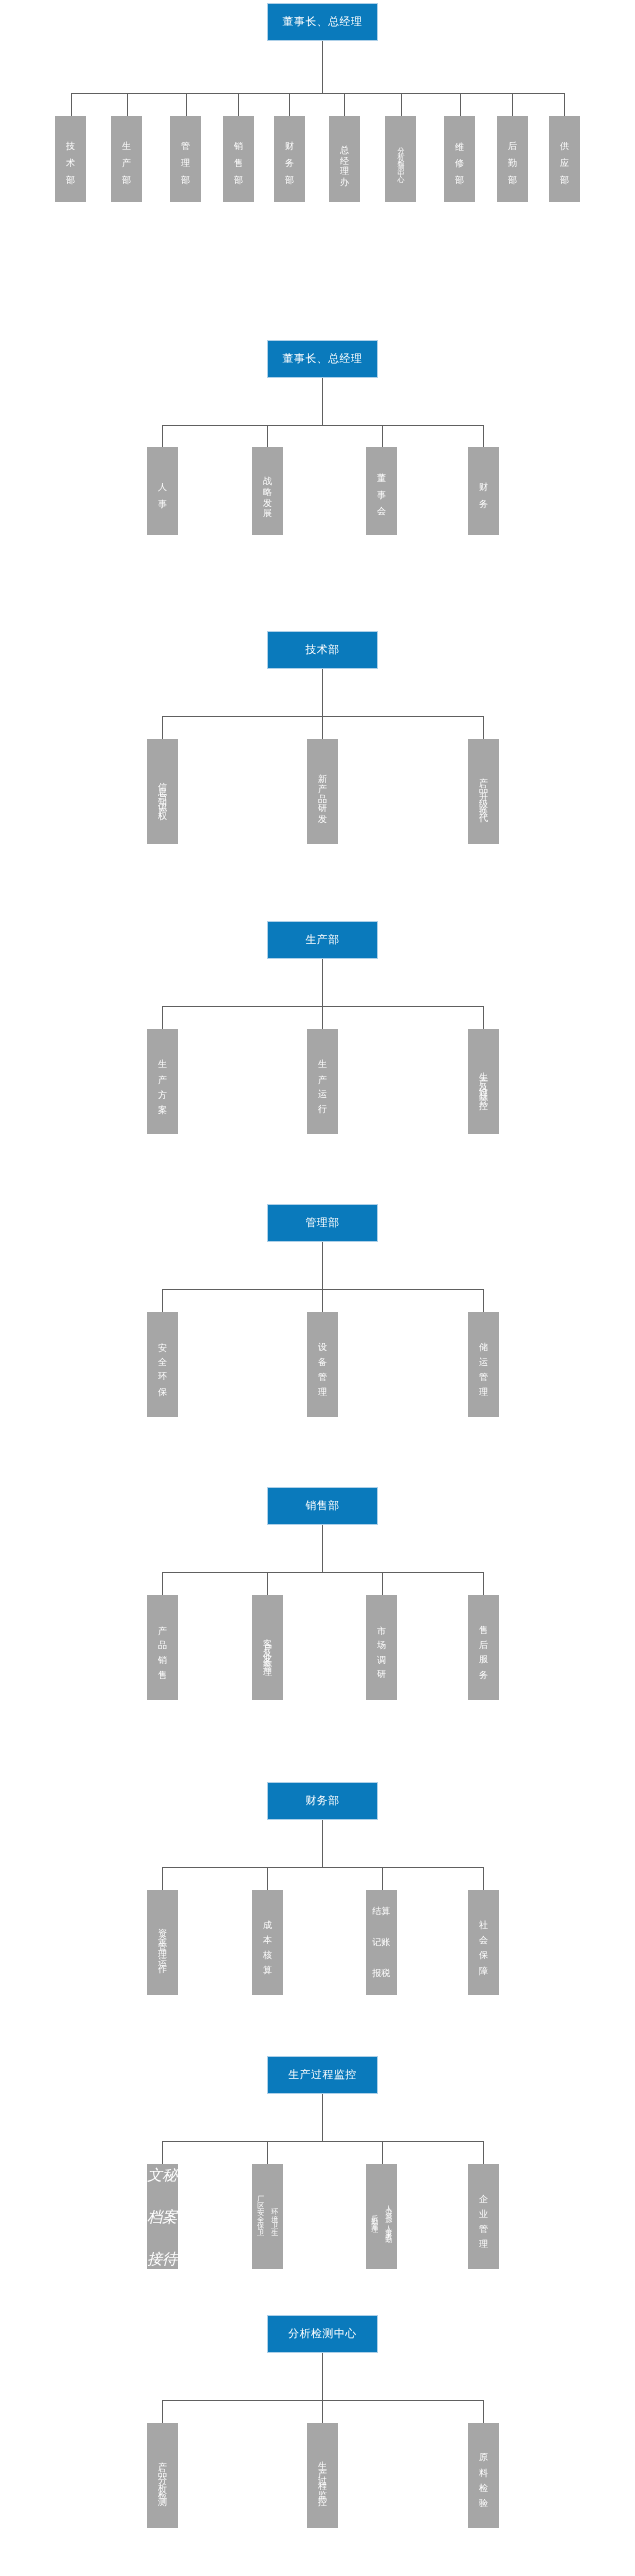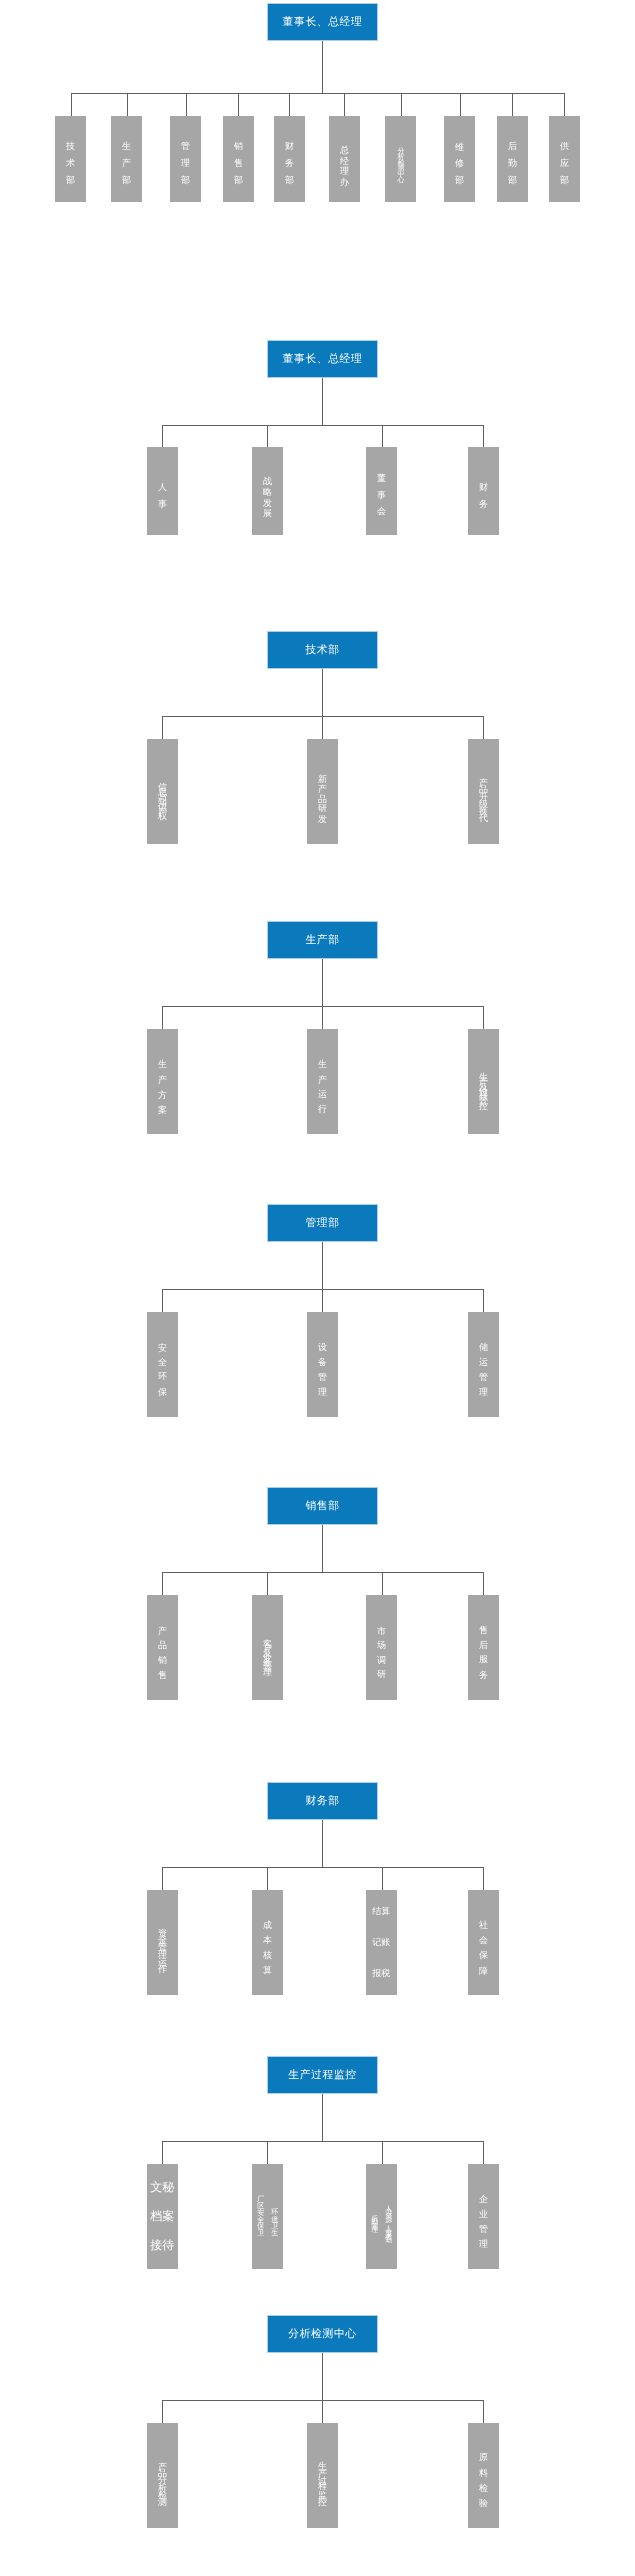--- a/index.html
+++ b/index.html
@@ -184,21 +184,21 @@
       <div class="node" style="left: 468px; top: 108px; width: 30.5px; height: 105px; background: rgb(166, 166, 166); color: rgb(255, 255, 255);">
         <span class="vt" style="font-size: 9px; letter-spacing: 15px;">社会保障</span>
       </div>
     </div>
     <div class="section" style="top: 2056px; height: 259px;">
       <div class="hdr" style="left: 267px; top: 0px; width: 111px; height: 38px; background: rgb(10, 122, 188); border-color: rgb(174, 208, 232); color: rgb(255, 255, 255);">生产过程监控</div>
       <div class="cline" style="left: 322px; top: 38px; width: 0.6px; height: 48px; background: rgb(96, 96, 96);"></div>
       <div class="cline" style="left: 162px; top: 85px; width: 322px; height: 0.6px; background: rgb(96, 96, 96);"></div>
       <div class="cline" style="left: 162px; top: 85px; width: 0.6px; height: 23px; background: rgb(96, 96, 96);"></div>
       <div class="node" style="left: 147px; top: 108px; width: 30.5px; height: 105px; background: rgb(166, 166, 166); color: rgb(255, 255, 255);">
-        <span class="hz" style="font-size: 12px; line-height: 29px;">文秘
+        <span class="hz" style="font-size: 15px; line-height: 42px; font-style: italic;">文秘
 档案
 接待</span>
       </div>
       <div class="cline" style="left: 267px; top: 85px; width: 0.6px; height: 23px; background: rgb(96, 96, 96);"></div>
       <div class="node" style="left: 252px; top: 108px; width: 30.5px; height: 105px; background: rgb(166, 166, 166); color: rgb(255, 255, 255);">
         <span class="vt wide" style="font-size: 7px; letter-spacing: 6.7px;">环境卫生
 厂区安全保卫，</span>
       </div>
       <div class="cline" style="left: 382px; top: 85px; width: 0.6px; height: 23px; background: rgb(96, 96, 96);"></div>
       <div class="node" style="left: 366px; top: 108px; width: 30.5px; height: 105px; background: rgb(166, 166, 166); color: rgb(255, 255, 255);">

